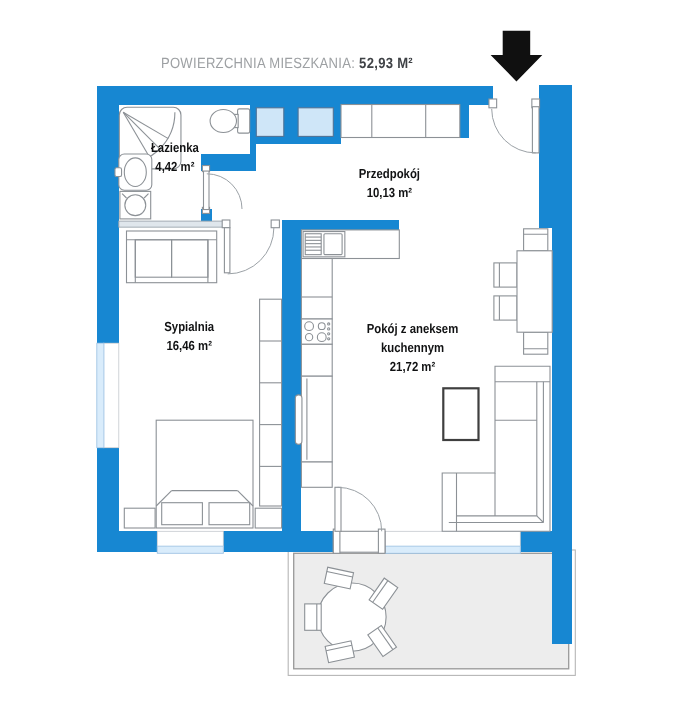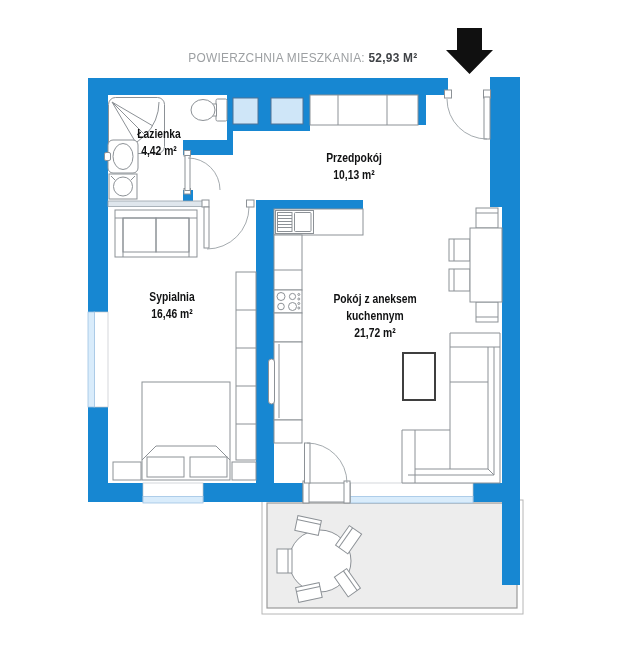--- a/index.html
+++ b/index.html
@@ -1,17 +1,17 @@
 <!DOCTYPE html>
 <html style="--wall: #1787d2; --window: #cfe6f8; --sill: #d9ecfb; --terrace: #ededed; --furniture: #8c9196; --arrow: #101010; --label: #101112; --title-label: #9da0a3; --title-value: #3f4246;"><head>
 <meta charset="utf-8">
 <style>
   html,body{margin:0;padding:0;background:#fff;}
   .plan{position:relative;width:563px;height:655px;background:#fff;overflow:hidden;
-        font-family:"Liberation Sans",sans-serif;padding-left:42px;}
+        font-family:"Liberation Sans",sans-serif;}
   svg{position:absolute;left:0;top:0;}
   .wall{fill:var(--wall,#1787d2);}
   .shaft{fill:var(--window,#cfe6f8);stroke:#4f7296;stroke-width:1;}
   .sill{fill:var(--sill,#d9ecfb);stroke:#9fc4e4;stroke-width:0.8;}
   .jamb{fill:#ffffff;stroke:#c2c7cc;stroke-width:0.7;}
   .partition{fill:#dfe6ec;stroke:#98a2ab;stroke-width:0.8;}
   .furn{fill:#ffffff;stroke:var(--furniture,#8c9196);stroke-width:1;}
   .ln{fill:none;stroke:var(--furniture,#8c9196);stroke-width:1;}
   .arc{fill:none;stroke:#9aa0a5;stroke-width:0.9;}
   .leaf{fill:#ffffff;stroke:#8c9196;stroke-width:1;}

